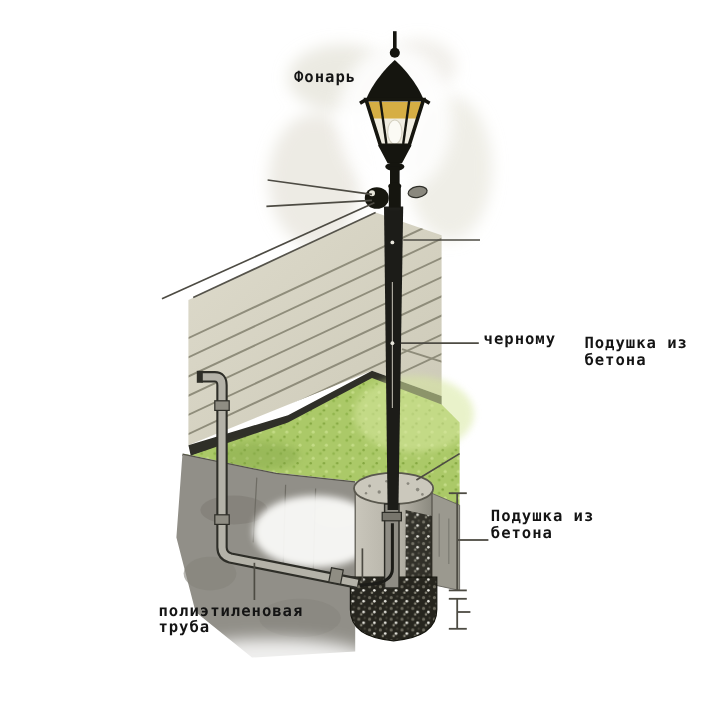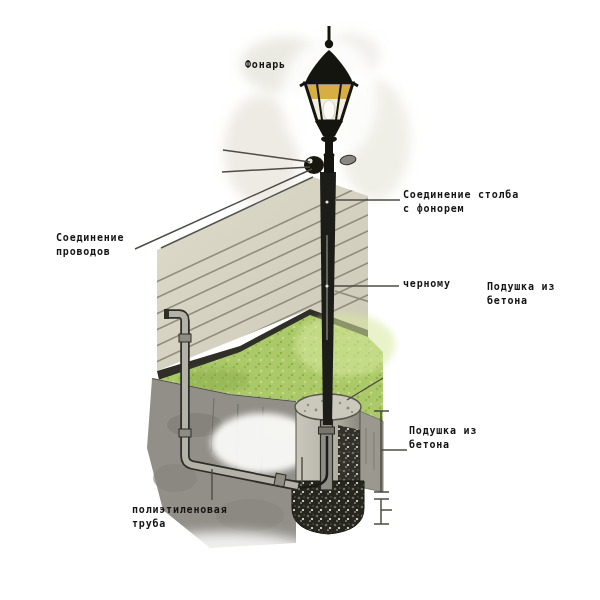--- a/index.html
+++ b/index.html
@@ -2,21 +2,21 @@
 <html><head>
 <meta charset="utf-8">
 <style>
   html,body{margin:0;padding:0;background:#ffffff;}
   .stage{
     position:relative;width:600px;height:600px;background:#ffffff;
     overflow:hidden;font-family:"DejaVu Sans Mono", monospace;
   }
   .scene{position:absolute;left:0;top:0;}
   .lbl{
-    position:absolute;font-weight:bold;font-size:10px;line-height:14px;
+    position:absolute;font-weight:bold;font-size:13px;line-height:14px;
     letter-spacing:0.8px;color:#141414;white-space:pre;z-index:5;
   }
 </style>
 </head>
 <body>
 
 <div class="stage">
 
 <svg class="scene" width="600" height="600" viewBox="0 0 600 600">
   <defs>
@@ -186,24 +186,20 @@
     <line x1="374" y1="492" x2="389" y2="492"></line>
     <line x1="381" y1="450" x2="407" y2="450"></line>
     <line x1="374" y1="499" x2="389" y2="499"></line>
     <line x1="381" y1="499" x2="381" y2="524"></line>
     <line x1="374" y1="524" x2="389" y2="524"></line>
     <line x1="381" y1="510" x2="392" y2="510"></line>
   </g>
 </svg>
 
 <div class="lbl" style="left:245px;top:58px">Фонарь</div>
-<div class="lbl" style="left:56px;top:231px">Соединение
-проводов</div>
-<div class="lbl" style="left:403px;top:188px">Соединение столба
-с фонорем</div>
 <div class="lbl" style="left:403px;top:277px">черному</div>
 <div class="lbl" style="left:487px;top:280px">Подушка из
 бетона</div>
 <div class="lbl" style="left:409px;top:424px">Подушка из
 бетона</div>
 <div class="lbl" style="left:132px;top:503px">полиэтиленовая
 труба</div>
 
 </div>
 

